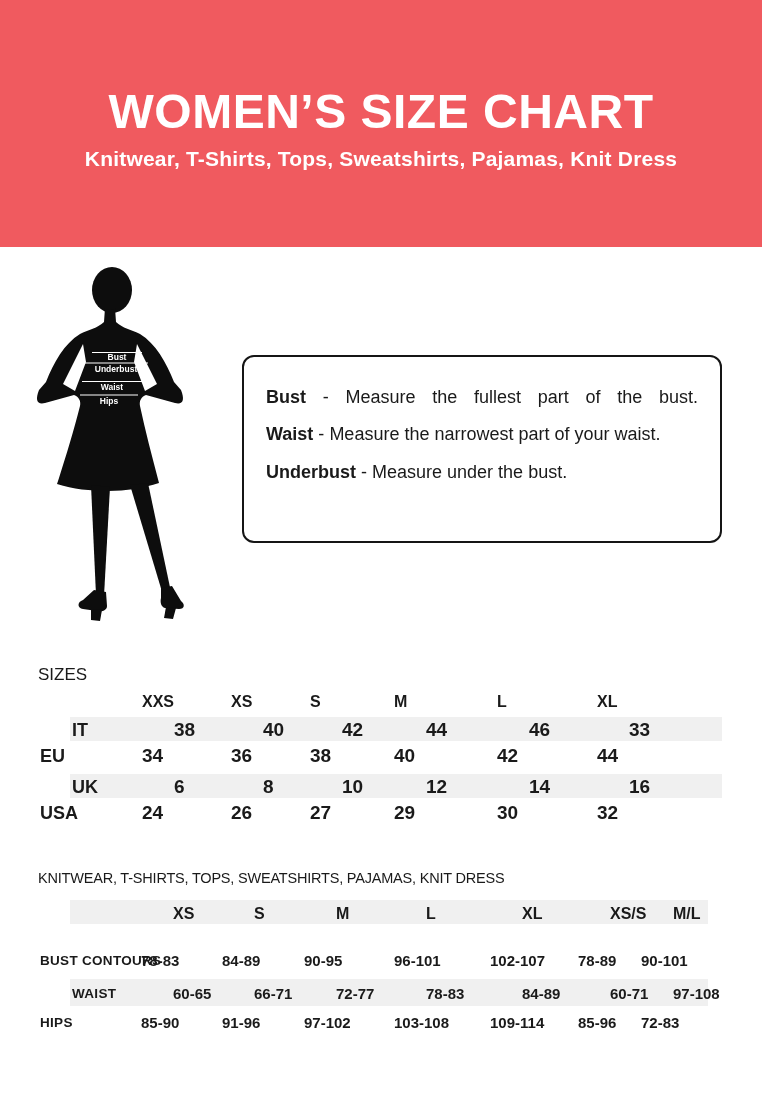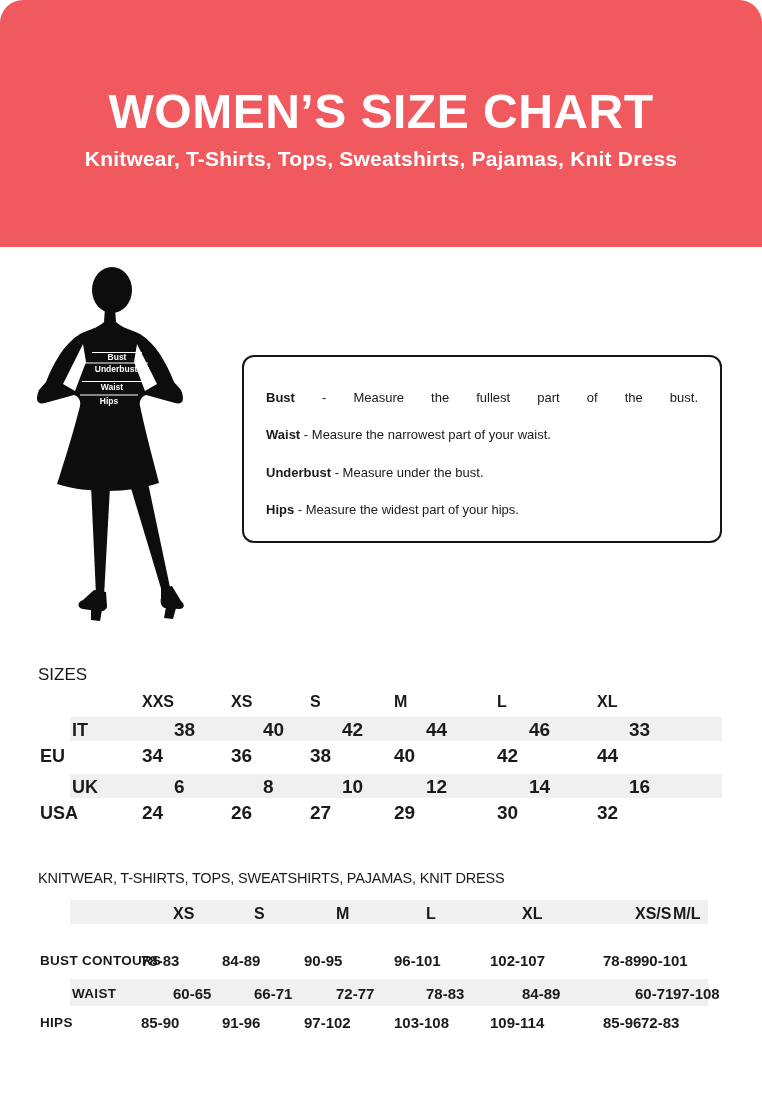--- a/index.html
+++ b/index.html
@@ -1,37 +1,37 @@
 <!DOCTYPE html>
 <html><head>
 <meta charset="utf-8">
 <style>
   html,body{margin:0;padding:0;background:#fff;}
   .page{position:relative;width:762px;height:1100px;background:#ffffff;overflow:hidden;
-        font-family:"Liberation Sans",sans-serif;color:#1a1a1a;border-radius:23px;}
+        font-family:"Liberation Sans",sans-serif;color:#1a1a1a;}
 
   
   .hero{position:absolute;left:0;top:0;width:762px;height:247px;background:#F05A5F;
         display:flex;flex-direction:column;align-items:center;}
   .hero h1{margin:88px 0 0 0;font-size:48px;line-height:48px;font-weight:bold;
            letter-spacing:.5px;color:#fff;white-space:nowrap;}
   .hero p{margin:11px 0 0 0;font-size:21px;font-weight:bold;letter-spacing:.2px;
           color:#fff;white-space:nowrap;}
 
   
   .silhouette{position:absolute;left:28px;top:258px;width:160px;height:372px;}
   .silhouette text{font-family:"Liberation Sans",sans-serif;font-weight:bold;
                    font-size:8.5px;fill:#ffffff;}
   .silhouette line{stroke:#ffffff;stroke-width:1.2;}
 
   
   .measure-box{position:absolute;left:242px;top:355px;width:480px;height:188px;
                box-sizing:border-box;border:2px solid #151515;border-radius:12px;
                padding:22px 22px 0 22px;}
-  .measure-box p{margin:0;height:37.3px;line-height:37.3px;font-size:13px;
+  .measure-box p{margin:0;height:37.3px;line-height:37.3px;font-size:18px;
                  white-space:nowrap;overflow:visible;}
   .measure-box p.justify{text-align:justify;text-align-last:justify;white-space:normal;}
   .measure-box b{font-weight:bold;}
 
   
   .tbl{position:absolute;left:38px;font-weight:bold;}
   .tbl h2{margin:0;padding:0;font-weight:normal;}
   .trow{position:relative;}
   .cell{position:absolute;top:0;}
   .rlabel{position:absolute;left:2px;top:0;}
@@ -51,21 +51,21 @@
   
   .garment{top:868px;width:670px;}
   .garment h2{font-size:14.5px;letter-spacing:-.2px;line-height:20px;height:20px;
               margin-bottom:10px;white-space:nowrap;}
   .garment .thead{height:28px;line-height:28px;font-size:16px;margin-bottom:20px;}
   .garment .trow.data{height:31px;line-height:29px;}
   .garment .cell{width:92px;font-size:15px;}
   .garment .thead .cell{font-size:16px;}
   .garment .rlabel{font-size:13.5px;letter-spacing:.3px;}
   .g1{left:103px}.g2{left:184px}.g3{left:266px}.g4{left:356px}.g5{left:452px}
-  .g6{left:565px}.g7{left:603px}
+  .g6{left:540px}.g7{left:603px}
 </style>
 </head>
 <body>
 
 <div class="page">
 
   <header class="hero">
     <h1>WOMEN’S SIZE CHART</h1>
     <p>Knitwear, T-Shirts, Tops, Sweatshirts, Pajamas, Knit Dress</p>
   </header>
@@ -108,25 +108,20 @@
     <p>
       <b>Waist</b>
       <span>-</span>
       <span>Measure the narrowest part of your waist.</span>
     </p>
     <p>
       <b>Underbust</b>
       <span>-</span>
       <span>Measure under the bust.</span>
     </p>
-    <p>
-      <b>Hips</b>
-      <span>-</span>
-      <span>Measure the widest part of your hips.</span>
-    </p>
   </div>
 
   <section class="tbl sizes">
     <h2>SIZES</h2>
     <div class="trow thead">
       <span class="cell s1">XXS</span>
       <span class="cell s2">XS</span>
       <span class="cell s3">S</span>
       <span class="cell s4">M</span>
       <span class="cell s5">L</span>

